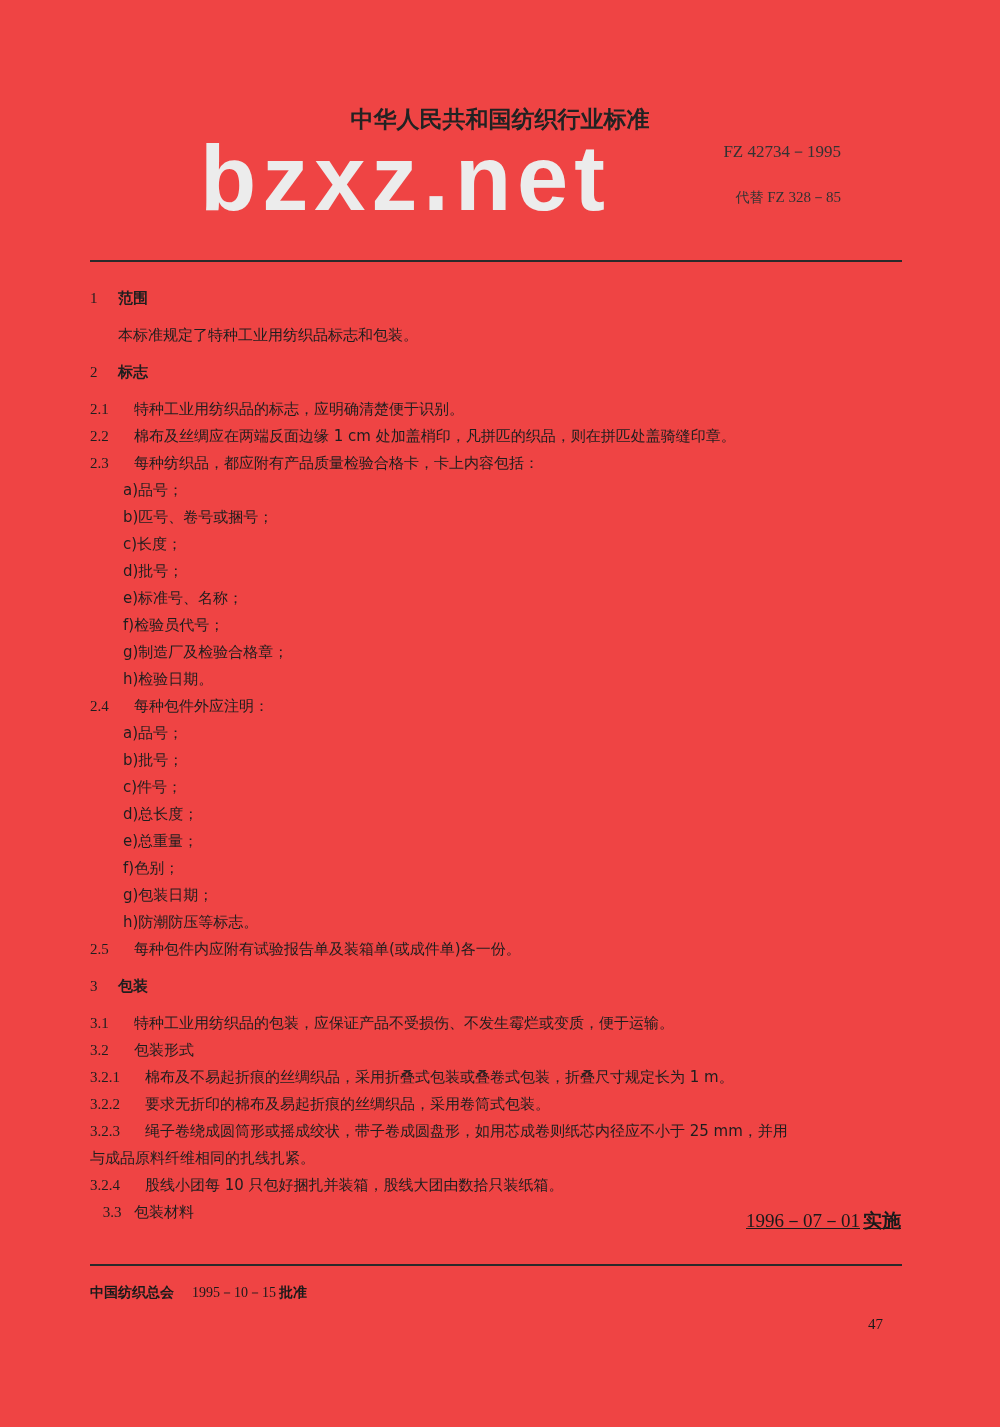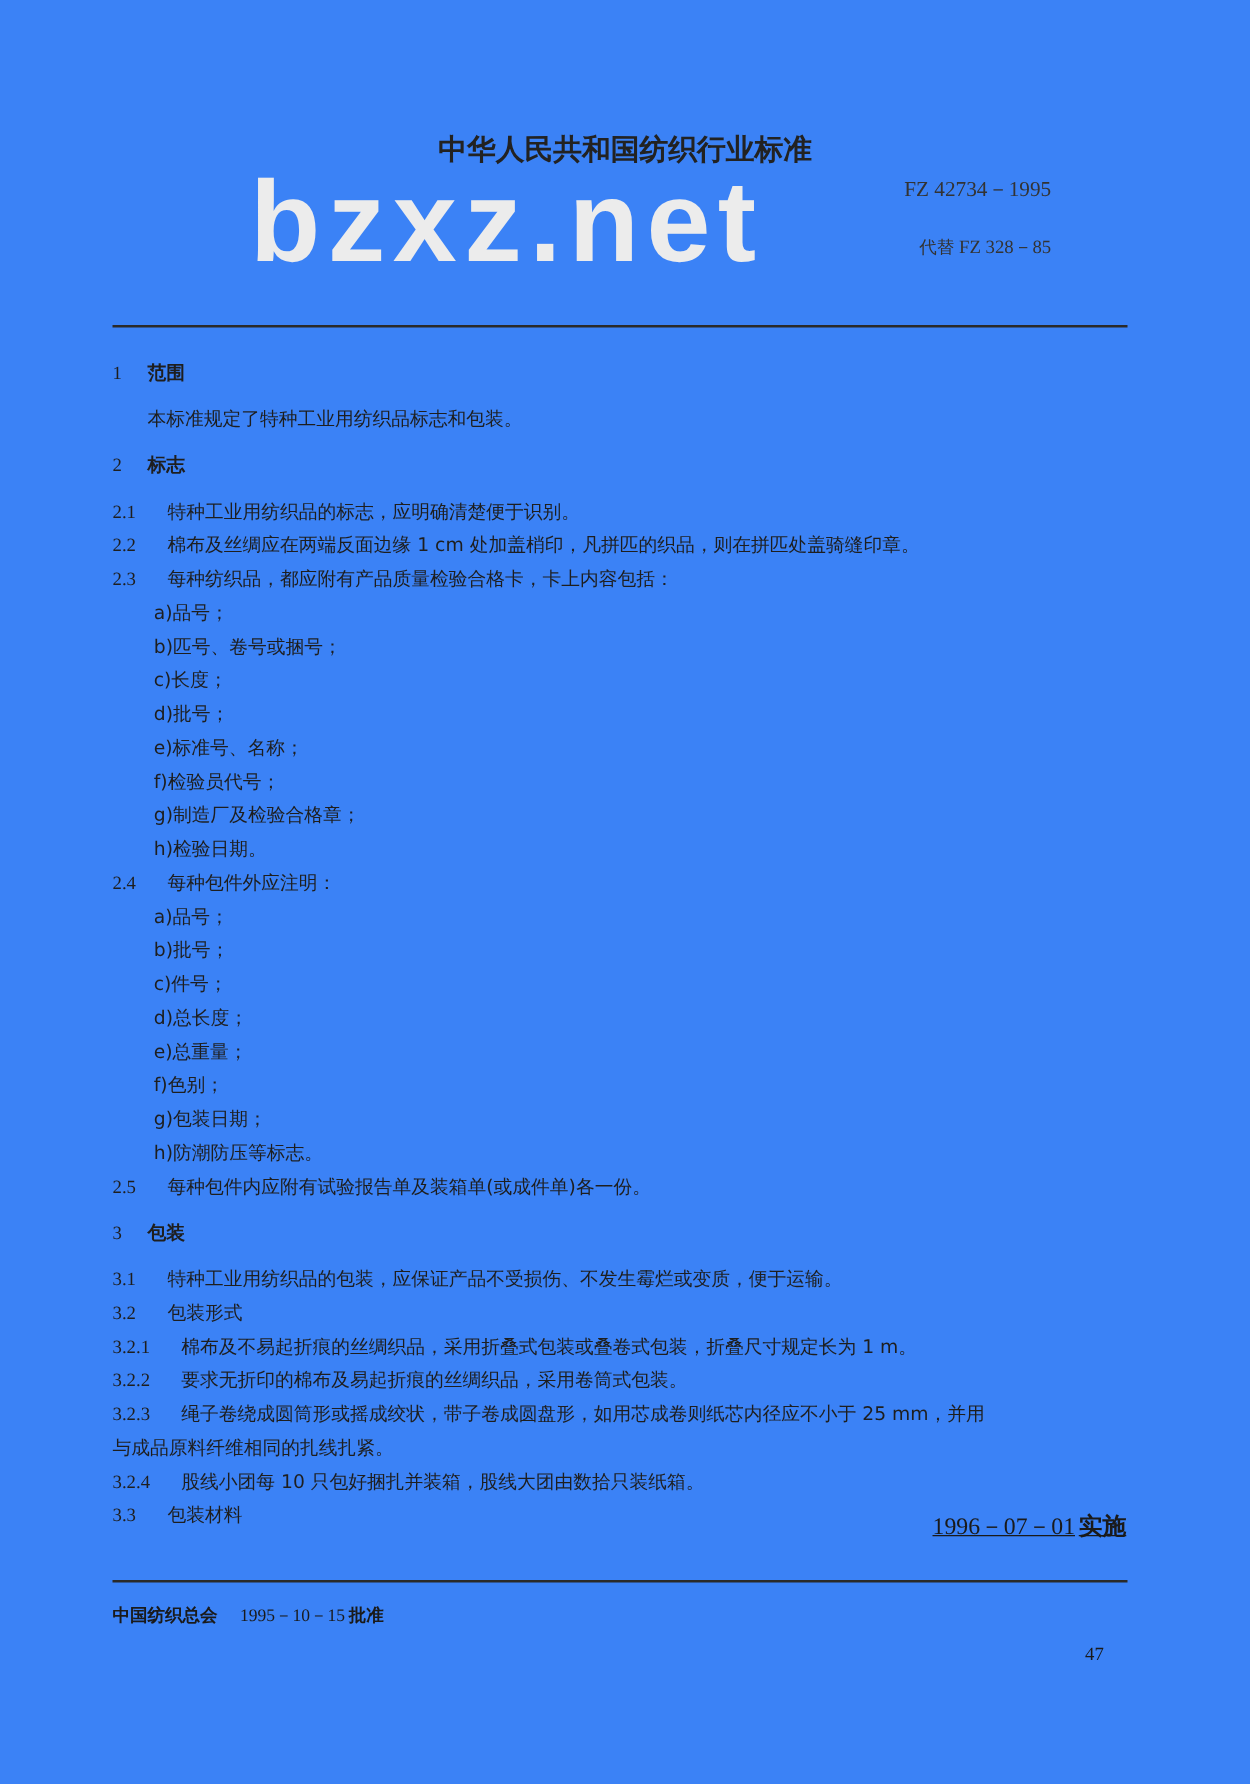--- a/index.html
+++ b/index.html
@@ -1,20 +1,20 @@
 <!DOCTYPE html>
 <html><head>
 <meta charset="utf-8">
 <style>
   html, body { margin: 0; padding: 0; background: #ffffff; }
   body {
     width: 1000px; height: 1427px; position: relative; overflow: hidden;
     font-family: "DejaVu Sans", sans-serif; color: #1a1a1a;
   }
-  .page { position: absolute; left: 0; top: 0; width: 1000px; height: 1427px; background: #3b82f6; }
+  .page { position: absolute; left: 0; top: 0; width: 1000px; height: 1427px; background: #ef4444; }
   .abs { position: absolute; white-space: nowrap; }
   .watermark {
     position: absolute; left: 200px; top: 132px;
     font-family: "Liberation Sans", sans-serif; font-weight: bold;
     font-size: 92px; letter-spacing: 6px; color: #ececec; line-height: 1;
   }
   .std-org { left: 0; width: 1000px; top: 104px; text-align: center; font-size: 23px; font-weight: bold; color: #222; }
   .std-no { right: 159px; top: 140px; font-family: "Liberation Serif", serif; font-size: 17px; color: #333; }
   .title { left: 305px; top: 178px; font-size: 24px; font-weight: bold; color: #1a1a1a; }
   .title .gap { display: inline-block; width: 26px; }
@@ -111,21 +111,21 @@
   <div class="abs line sub3" style="left:90px; top:1097px;">
     <span class="num">3.2.2</span><span>要求无折印的棉布及易起折痕的丝绸织品，采用卷筒式包装。</span>
   </div>
   <div class="abs line sub3" style="left:90px; top:1124px;">
     <span class="num">3.2.3</span><span>绳子卷绕成圆筒形或摇成绞状，带子卷成圆盘形，如用芯成卷则纸芯内径应不小于 25 mm，并用</span>
   </div>
   <div class="abs line" style="left:90px; top:1151px;">与成品原料纤维相同的扎线扎紧。</div>
   <div class="abs line sub3" style="left:90px; top:1178px;">
     <span class="num">3.2.4</span><span>股线小团每 10 只包好捆扎并装箱，股线大团由数拾只装纸箱。</span>
   </div>
-  <div class="abs line sub" style="left:90px; top:1205px;">
+  <div class="abs line sub" style="left:90px; top:1205px;text-align:center;">
     <span class="num">3.3</span><span>包装材料</span>
   </div>
 
   <div class="rule" style="top:1264px;"></div>
 
   <div class="abs foot-left">
     <span class="org">中国纺织总会</span><span class="date">1995－10－15</span><span class="org" style="margin-left:3px;">批准</span>
   </div>
   <div class="abs foot-right">
     <span class="date">1996－07－01</span><span class="act" style="margin-left:3px;">实施</span>

